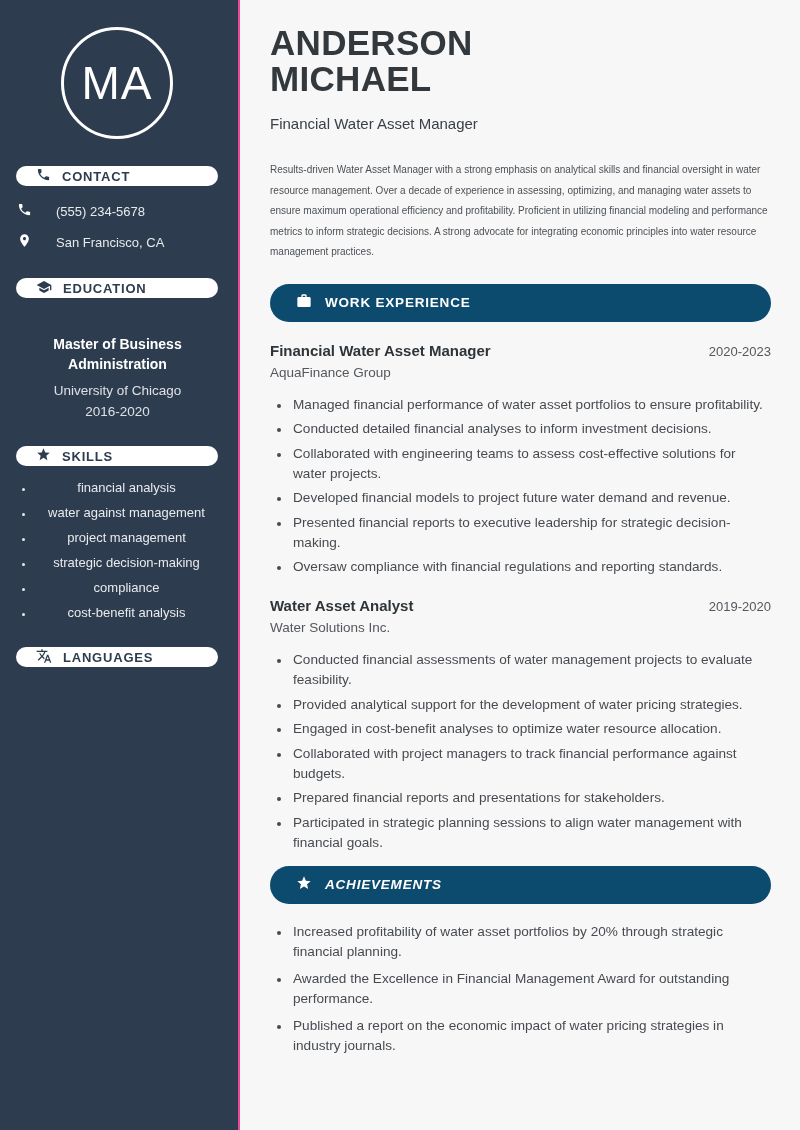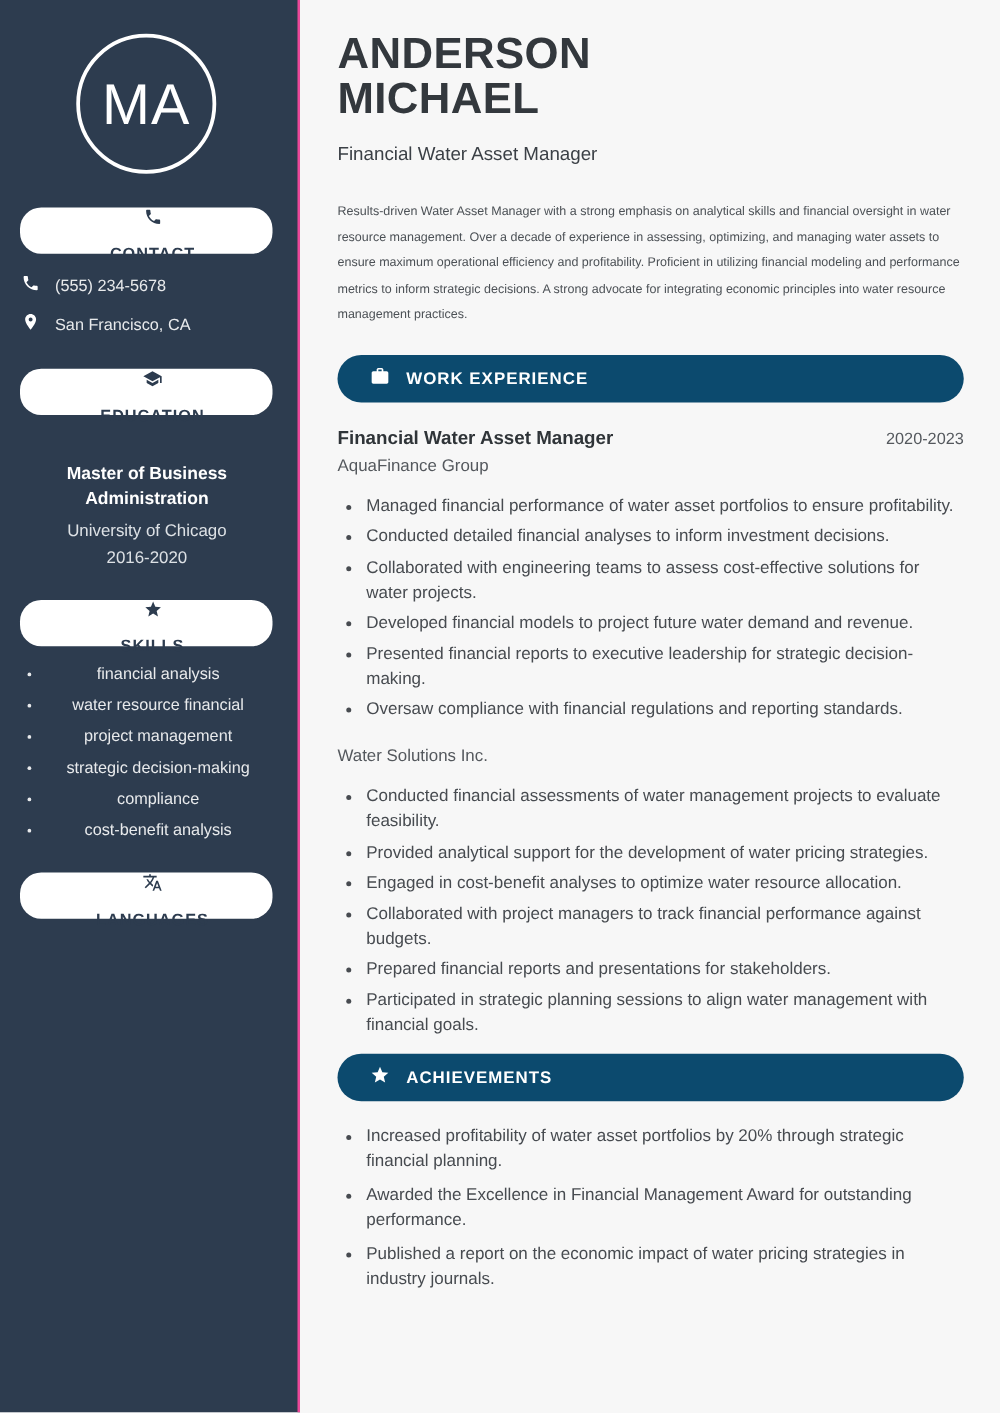--- a/index.html
+++ b/index.html
@@ -25,30 +25,29 @@
     border: 3px solid #ffffff;
     border-radius: 50%;
     margin: 0 auto;
     display: flex; align-items: center; justify-content: center;
   }
   .avatar-initials {
     color: #ffffff; font-size: 46px; letter-spacing: 1px; font-weight: 400;
   }
   .side-pill {
     background: #ffffff; color: #2d3c4f;
-    border-radius: 17px; height: 37px;
+    border-radius: 17px; height: 20px;
     display: flex; align-items: center; gap: 11px;
     padding: 0 10px 0 20px;
     font-size: 13px; font-weight: bold; letter-spacing: 0.8px;
     margin-top: 27px;
-    flex-direction: column;
   }
   .side-pill svg { flex: 0 0 auto; }
   .contact-list { margin-top: 16px; display: flex; flex-direction: column; gap: 13px; }
-  .contact-item { display: flex; align-items: center; gap: 12px; font-size: 13px; color: #e8eaec; padding-left: 1px; }
+  .contact-item { display: flex; align-items: center; gap: 24px; font-size: 13px; color: #e8eaec; padding-left: 1px; }
   .contact-item svg { flex: 0 0 auto; }
 
   .edu-block { margin-top: 19px; padding-left: 1px; }
   .edu-degree { color: #ffffff; font-weight: bold; font-size: 14px; line-height: 20px; margin-top: 36px; }
   .edu-school { color: #dde1e5; font-size: 13.5px; margin-top: 9px; }
   .edu-years  { color: #dde1e5; font-size: 13.5px; margin-top: 6px; }
 
   ul.side-list {
     margin: 15px 0 0 0; padding: 0 0 0 19px;
     font-size: 13px; color: #e8eaec;
@@ -146,21 +145,21 @@
     <div class="side-pill">
       <span>
         <svg width="15" height="15" viewBox="0 0 24 24" fill="#2d3c4f">
             <path d="M12 17.27L18.18 21l-1.64-7.03L22 9.24l-7.19-.61L12 2 9.19 8.63 2 9.24l5.46 4.73L5.82 21z"></path>
           </svg>
       </span>
       <span>SKILLS</span>
     </div>
     <ul class="side-list">
       <li>financial analysis</li>
-      <li>water resource financial</li>
+      <li>water against management</li>
       <li>project management</li>
       <li>strategic decision-making</li>
       <li>compliance</li>
       <li>cost-benefit analysis</li>
     </ul>
 
     <div class="side-pill">
       <span>
         <svg width="16" height="16" viewBox="0 0 24 24" fill="#2d3c4f">
             <path d="M12.87 15.07l-2.54-2.51.03-.03c1.74-1.94 2.98-4.17 3.71-6.53H17V4h-7V2H8v2H1v1.99h11.17C11.5 7.92 10.44 9.75 9 11.35 8.07 10.32 7.3 9.19 6.69 8h-2c.73 1.63 1.73 3.17 2.98 4.56l-5.09 5.02L4 19l5-5 3.11 3.11.76-2.04zM18.5 10h-2L12 22h2l1.12-3h4.75L21 22h2l-4.5-12zm-2.62 7l1.62-4.33L19.12 17h-3.24z"></path>
@@ -200,32 +199,36 @@
         <li>Managed financial performance of water asset portfolios to ensure profitability.</li>
         <li>Conducted detailed financial analyses to inform investment decisions.</li>
         <li>Collaborated with engineering teams to assess cost-effective solutions for water projects.</li>
         <li>Developed financial models to project future water demand and revenue.</li>
         <li>Presented financial reports to executive leadership for strategic decision-making.</li>
         <li>Oversaw compliance with financial regulations and reporting standards.</li>
       </ul>
     </div>
 
     <div class="job">
+      <div class="job-head">
+        <span class="job-title">Water Asset Analyst</span>
+        <span class="job-years">2019-2020</span>
+      </div>
       <div class="job-company">Water Solutions Inc.</div>
       <ul class="bullets">
         <li>Conducted financial assessments of water management projects to evaluate feasibility.</li>
         <li>Provided analytical support for the development of water pricing strategies.</li>
         <li>Engaged in cost-benefit analyses to optimize water resource allocation.</li>
         <li>Collaborated with project managers to track financial performance against budgets.</li>
         <li>Prepared financial reports and presentations for stakeholders.</li>
         <li>Participated in strategic planning sessions to align water management with financial goals.</li>
       </ul>
     </div>
 
-    <div class="section-pill" style="margin-top:13px;">
+    <div class="section-pill" style="margin-top:13px;font-style:italic;">
       <span>
         <svg width="16" height="16" viewBox="0 0 24 24" fill="#ffffff">
             <path d="M12 17.27L18.18 21l-1.64-7.03L22 9.24l-7.19-.61L12 2 9.19 8.63 2 9.24l5.46 4.73L5.82 21z"></path>
           </svg>
       </span>
       <span>ACHIEVEMENTS</span>
     </div>
     <ul class="bullets tight" style="margin-top:18px;">
       <li style="margin-bottom:7px;">Increased profitability of water asset portfolios by 20% through strategic financial planning.</li>
       <li style="margin-bottom:7px;">Awarded the Excellence in Financial Management Award for outstanding performance.</li>

